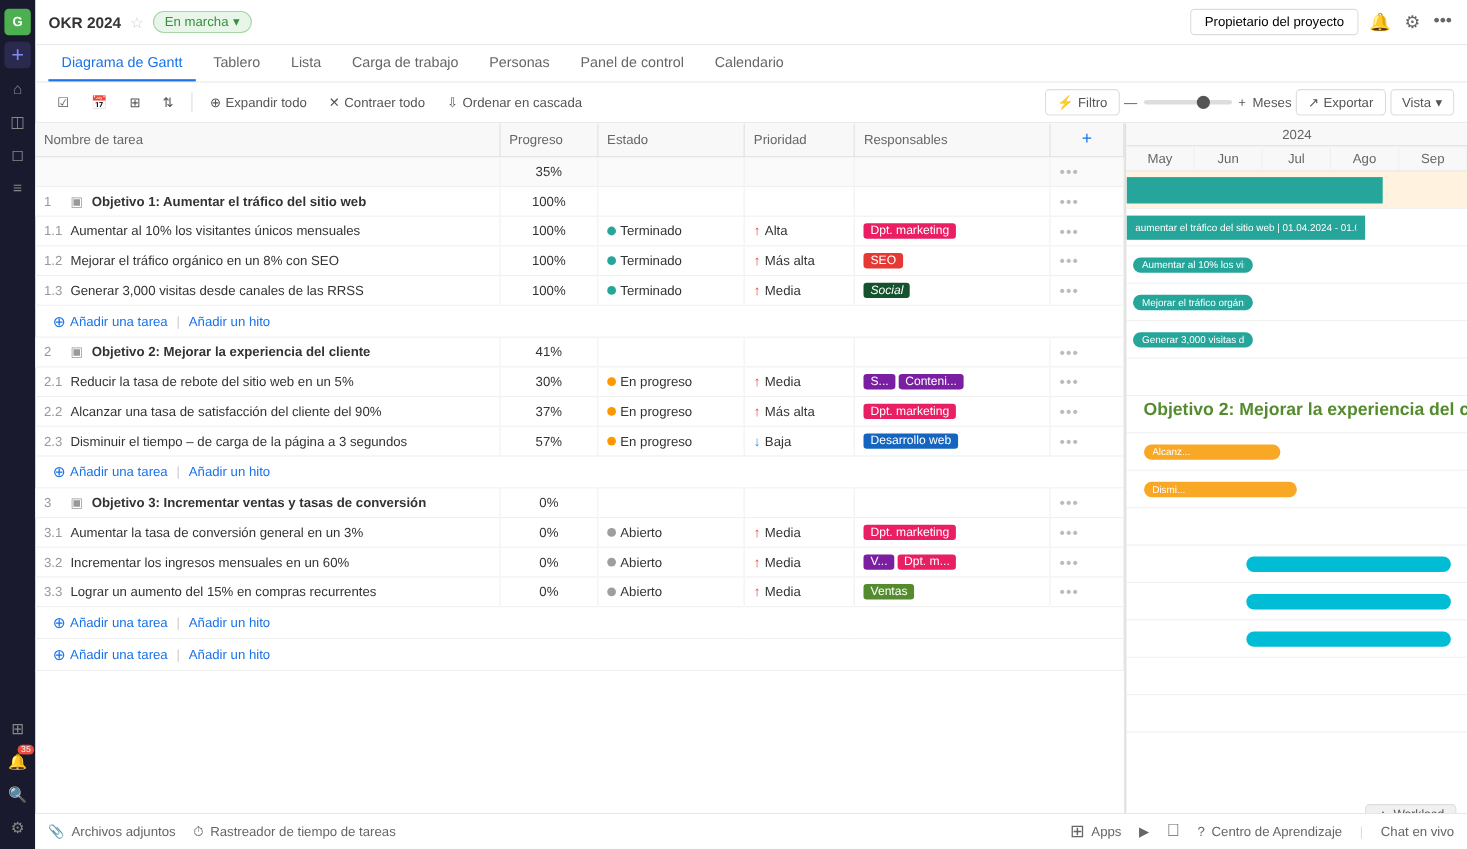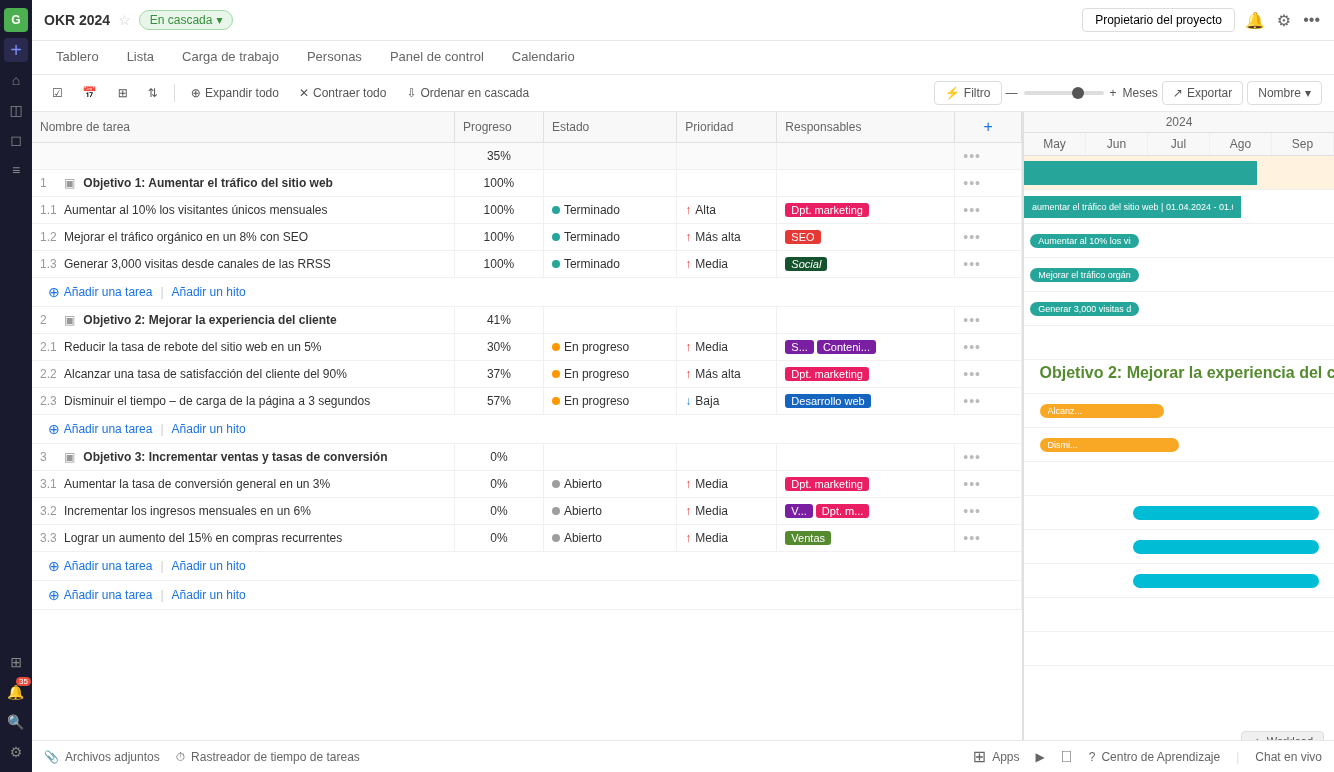--- a/index.html
+++ b/index.html
@@ -376,33 +376,34 @@
   <div class="sidebar-icon" style="color:#888;">🔍</div>
   <div class="sidebar-icon" style="color:#888;">⚙</div>
 </div>
 
 <div class="main">
 
   <div class="top-header">
     <span class="project-title">OKR 2024</span>
     <span class="star-icon">☆</span>
     <div class="status-badge">
-      <span>En cascada</span>
+      <span>En marcha</span>
       <span>▾</span>
     </div>
     <div class="header-spacer"></div>
     <div class="header-right">
       <button class="owner-btn">Propietario del proyecto</button>
       <span class="icon-btn">🔔</span>
       <span class="icon-btn">⚙</span>
       <span class="icon-btn">•••</span>
     </div>
   </div>
 
   <div class="nav-tabs">
+    <div class="nav-tab active">Diagrama de Gantt</div>
     <div class="nav-tab">Tablero</div>
     <div class="nav-tab">Lista</div>
     <div class="nav-tab">Carga de trabajo</div>
     <div class="nav-tab">Personas</div>
     <div class="nav-tab">Panel de control</div>
     <div class="nav-tab">Calendario</div>
   </div>
 
   <div class="toolbar">
     <button class="toolbar-btn">☑</button>
@@ -433,21 +434,21 @@
         <div class="zoom-dot"></div>
       </div>
       <span style="cursor:pointer;">+</span>
       <span>Meses</span>
     </div>
     <button class="export-btn">
       <span>↗</span>
       <span>Exportar</span>
     </button>
     <button class="view-btn">
-      <span>Nombre</span>
+      <span>Vista</span>
       <span>▾</span>
     </button>
   </div>
 
   <div class="table-container">
 
     <div class="task-table">
       <table>
         <thead>
           <tr>
@@ -741,21 +742,21 @@
                 <span class="tag tag-marketing">Dpt. marketing</span>
               </div>
             </td>
             <td><span class="dots-menu">•••</span></td>
           </tr>
 
           <tr>
             <td class="indent">
               <div class="task-name-cell">
                 <span class="row-num">3.2</span>
-                <span>Incrementar los ingresos mensuales en un 6%</span>
+                <span>Incrementar los ingresos mensuales en un 60%</span>
               </div>
             </td>
             <td class="progress-text">0%</td>
             <td>
               <div class="status-cell">
                 <span class="status-dot status-abierto"></span>
                 <span>Abierto</span>
               </div>
             </td>
             <td>

